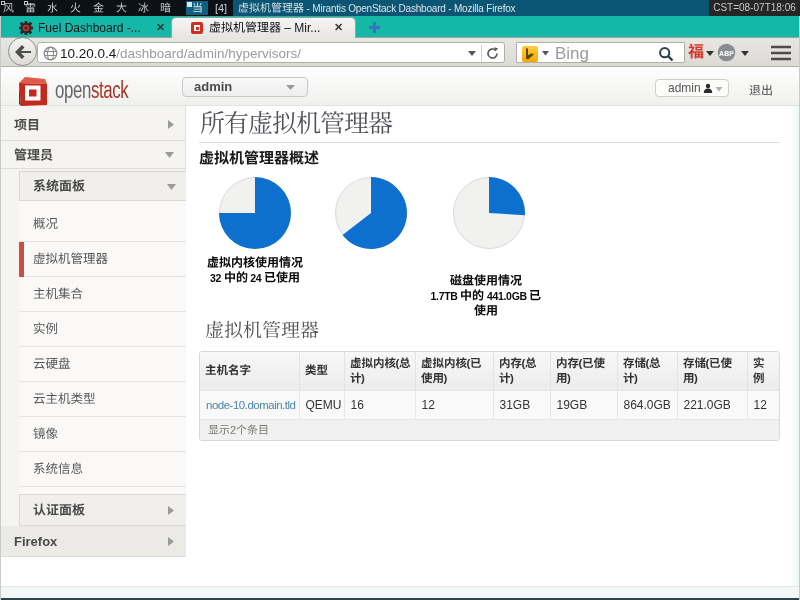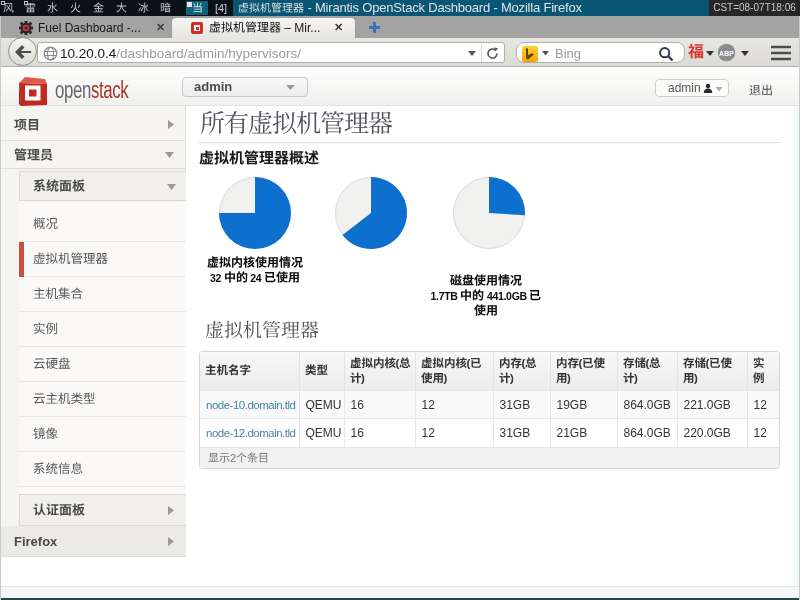--- a/index.html
+++ b/index.html
@@ -5,29 +5,29 @@
 body{font-family:"Liberation Sans",sans-serif;background:#fff}
 #screen{position:relative;width:800px;height:600px;overflow:hidden}
 .abs{position:absolute}
 .ck{display:inline-block}
 
 #topbar{position:absolute;left:0;top:0;width:800px;height:16px;background:#0c1116;color:#c7ccd1;font-size:11px}
 .tag{position:absolute;top:1px;height:14px;line-height:14px;text-align:center}
 .sq{position:absolute;width:4px;height:4px;border:1px solid #b8c8cc;left:1px;top:1px}
 .sqf{position:absolute;width:5px;height:5px;background:#dfe7ea;left:1px;top:1px}
 
-#tabbar{position:absolute;left:0;top:16px;width:800px;height:22px;background:#a3a3a3;border-bottom:1px solid #a5a29c}
+#tabbar{position:absolute;left:0;top:16px;width:800px;height:22px;background:#14b8a6;border-bottom:1px solid #a5a29c}
 .tabtxt{font-size:12px;color:#15141a}
 #activetab{position:absolute;left:171px;top:1px;width:185px;height:21px;background:linear-gradient(#f6f5f3,#e7e5e1);border:1px solid #a09d97;border-bottom:none;border-radius:5px 5px 0 0}
 .tclose{font-size:11px;color:#3b3b3b;font-weight:bold}
 
 #navbar{position:absolute;left:0;top:38px;width:800px;height:29px;background:linear-gradient(#e8e6e2,#dcdad5);border-bottom:1px solid #b4b1ab}
 #backbtn{position:absolute;left:8px;top:-1px;width:29px;height:29px;border-radius:50%;border:1px solid #908d88;background:linear-gradient(#f4f3f0,#dddbd6)}
 #urlbar{position:absolute;left:37px;top:4px;width:468px;height:21px;background:#fff;border:1px solid #b2afa9;border-radius:3px;font-size:13.5px;line-height:19px}
-#searchbar{position:absolute;left:516px;top:4px;width:169px;height:21px;background:#fff;border:1px solid #b2afa9;border-radius:8px;font-size:13px;line-height:19px}
+#searchbar{position:absolute;left:516px;top:4px;width:169px;height:21px;background:#fff;border:1px solid #b2afa9;border-radius:1px;font-size:17px;line-height:19px}
 
 #page{position:absolute;left:0;top:67px;width:657px;height:519px;background:#fff}
 #pgheader{position:absolute;left:0;top:0;width:800px;height:39px;background:linear-gradient(#fefefe,#f0f0ee);border-bottom:1px solid #e2e2e0}
 #sidebar{position:absolute;left:0;top:39px;width:186px;height:451px;background:#f5f4f1;border-right:1px solid #e2e1de}
 .srow{position:absolute;left:0;width:186px;border-bottom:1px solid #dddcd8;color:#4a4a4a;font-weight:bold;font-size:13px}
 .sarr{position:absolute;right:12px;color:#9a9a9a;font-size:9px}
 .sbox{position:absolute;left:19px;width:167px;background:#f0efec;border:1px solid #d9d8d4;border-right:none;color:#4a4a4a;font-weight:bold;font-size:13px}
 .mitem{position:absolute;left:19px;width:167px;height:35px;border-bottom:1px solid #e6e5e2;background:#faf9f8;color:#555;font-size:12.5px}
 
 #content{position:absolute;left:187px;top:39px;width:613px;height:480px;background:#fff}
@@ -83,21 +83,21 @@
         </svg><div class="sqf"></div></div>
       <div class="tag" style="left:210px;width:22px;color:#c9ced3;font-size:11px">[4]</div>
       <div class="abs" style="left:233px;top:0;width:476px;height:16px;background:#0a5574"></div>
       <div class="tag" style="left:238px;text-align:left;width:470px;color:#dfe5e8;font-size:11px"><svg class="ck" width="66" height="11" viewBox="0 0 6000 1000" overflow="visible" fill="#dfe5e8" style="vertical-align:-0.12em">
           <use href="#gR865A" x="0"></use>
           <use href="#gR62DF" x="1000"></use>
           <use href="#gR673A" x="2000"></use>
           <use href="#gR7BA1" x="3000"></use>
           <use href="#gR7406" x="4000"></use>
           <use href="#gR5668" x="5000"></use>
-        </svg><span style="font-size:13px;letter-spacing:-0.2px"> - Mirantis OpenStack Dashboard - Mozilla Firefox</span></div>
+        </svg><span style="font-size:10px;letter-spacing:-0.2px"> - Mirantis OpenStack Dashboard - Mozilla Firefox</span></div>
       <div class="abs" style="left:709px;top:0;width:91px;height:16px;background:#262626"></div>
       <div class="tag" style="left:709px;width:91px;color:#c9c9c9;font-size:10px;white-space:nowrap">CST=08-07T18:06</div>
     </div>
 <div id="tabbar">
 <div class="abs" style="left:14px;top:2px;width:156px;height:20px">
         <svg class="abs" style="left:5px;top:3px" width="14" height="14" viewBox="0 0 28 28">
           <g fill="#26262b">
             <circle cx="14" cy="14" r="10.5"></circle>
             <rect x="11" y="0" width="6" height="6" rx="1"></rect>
             <rect x="11" y="22" width="6" height="6" rx="1"></rect>
@@ -519,31 +519,20 @@
 <tbody>
 <tr class="odd">
                 <td style="border-left:none"><a class="lnk">node-10.domain.tld</a></td>
                 <td>QEMU</td>
                 <td>16</td>
                 <td>12</td>
                 <td>31GB</td>
                 <td>19GB</td>
                 <td>864.0GB</td>
                 <td>221.0GB</td>
-                <td>12</td>
-              </tr>
-<tr class="even">
-                <td style="border-left:none"><a class="lnk">node-12.domain.tld</a></td>
-                <td>QEMU</td>
-                <td>16</td>
-                <td>12</td>
-                <td>31GB</td>
-                <td>21GB</td>
-                <td>864.0GB</td>
-                <td>220.0GB</td>
                 <td>12</td>
               </tr>
 </tbody>
 </table>
 <div id="tfoot"><svg class="ck" width="22" height="11" viewBox="0 0 2000 1000" overflow="visible" fill="#7a7a72" style="vertical-align:-0.12em">
               <use href="#gR663E" x="0"></use>
               <use href="#gR793A" x="1000"></use>
             </svg>2<svg class="ck" width="33" height="11" viewBox="0 0 3000 1000" overflow="visible" fill="#7a7a72" style="vertical-align:-0.12em">
               <use href="#gR4E2A" x="0"></use>
               <use href="#gR6761" x="1000"></use>

